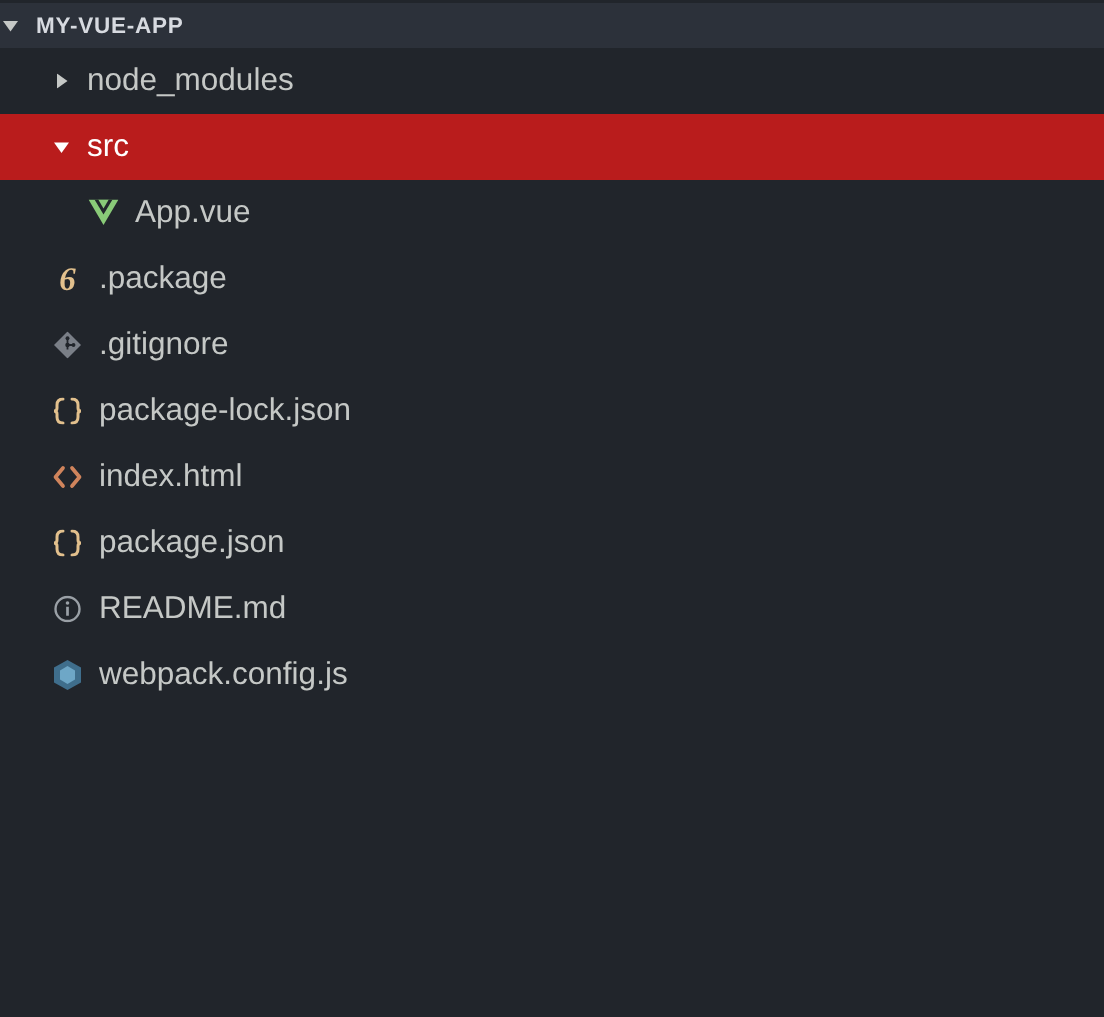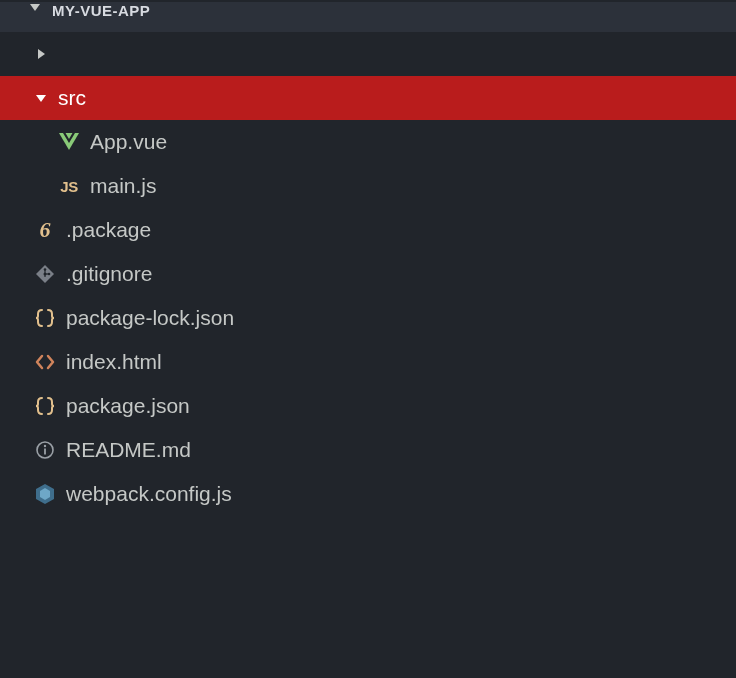--- a/index.html
+++ b/index.html
@@ -9,24 +9,24 @@
     font-family: "Segoe UI", "Helvetica Neue", Arial, sans-serif;
     color: #c5c8c6;
     overflow: hidden;
   }
   .panel {
     width: 100%; height: 100%;
     display: flex; flex-direction: column;
     padding-top: 2px;
   }
   .header {
-    display: flex; align-items: flex-start;
+    display: flex; align-items: center;
     height: 30px;
     background: #2c313a;
-    padding-left: 28px;
+    padding-left: 0;
     font-weight: 700;
     font-size: 15px;
     letter-spacing: 0.5px;
     color: #d7dae0;
   }
   .row {
     display: flex; align-items: center;
     height: 44px;
     font-size: 21px;
     padding-left: 10px;
@@ -84,20 +84,21 @@
     <span class="root-label">MY-VUE-APP</span>
   </div>
 
   <div class="row">
     <span class="indent" style="width:24px"></span>
     <span class="chev">
       <svg width="10" height="10" viewBox="0 0 10 10">
           <polygon points="2,0 9,5 2,10" fill="#c5c8c6"></polygon>
         </svg>
     </span>
+    <span class="label">node_modules</span>
   </div>
 
   <div class="row selected">
     <span class="indent" style="width:24px"></span>
     <span class="chev">
       <svg width="10" height="10" viewBox="0 0 10 10">
           <polygon points="0,2 10,2 5,9" fill="#ffffff"></polygon>
         </svg>
     </span>
     <span class="label">src</span>
@@ -109,25 +110,20 @@
     <span class="icon">
       <svg width="20" height="18" viewBox="0 0 20 18">
         <polygon points="0,0 20,0 10,17" fill="#89ca78"></polygon>
         <polygon points="4,0 16,0 10,10" fill="#21252b"></polygon>
         <polygon points="6.5,0 13.5,0 10,6" fill="#89ca78"></polygon>
       </svg>
     </span>
     <span class="label">App.vue</span>
   </div>
 
-  <div class="row">
-    <span class="indent" style="width:48px"></span>
-    <span class="icon js-icon">JS</span>
-    <span class="label">main.js</span>
-  </div>
 
   <div class="row">
     <span class="indent" style="width:24px"></span>
     <span class="icon babel-icon">6</span>
     <span class="label">.package</span>
   </div>
 
 
   <div class="row">
     <span class="indent" style="width:24px"></span>

